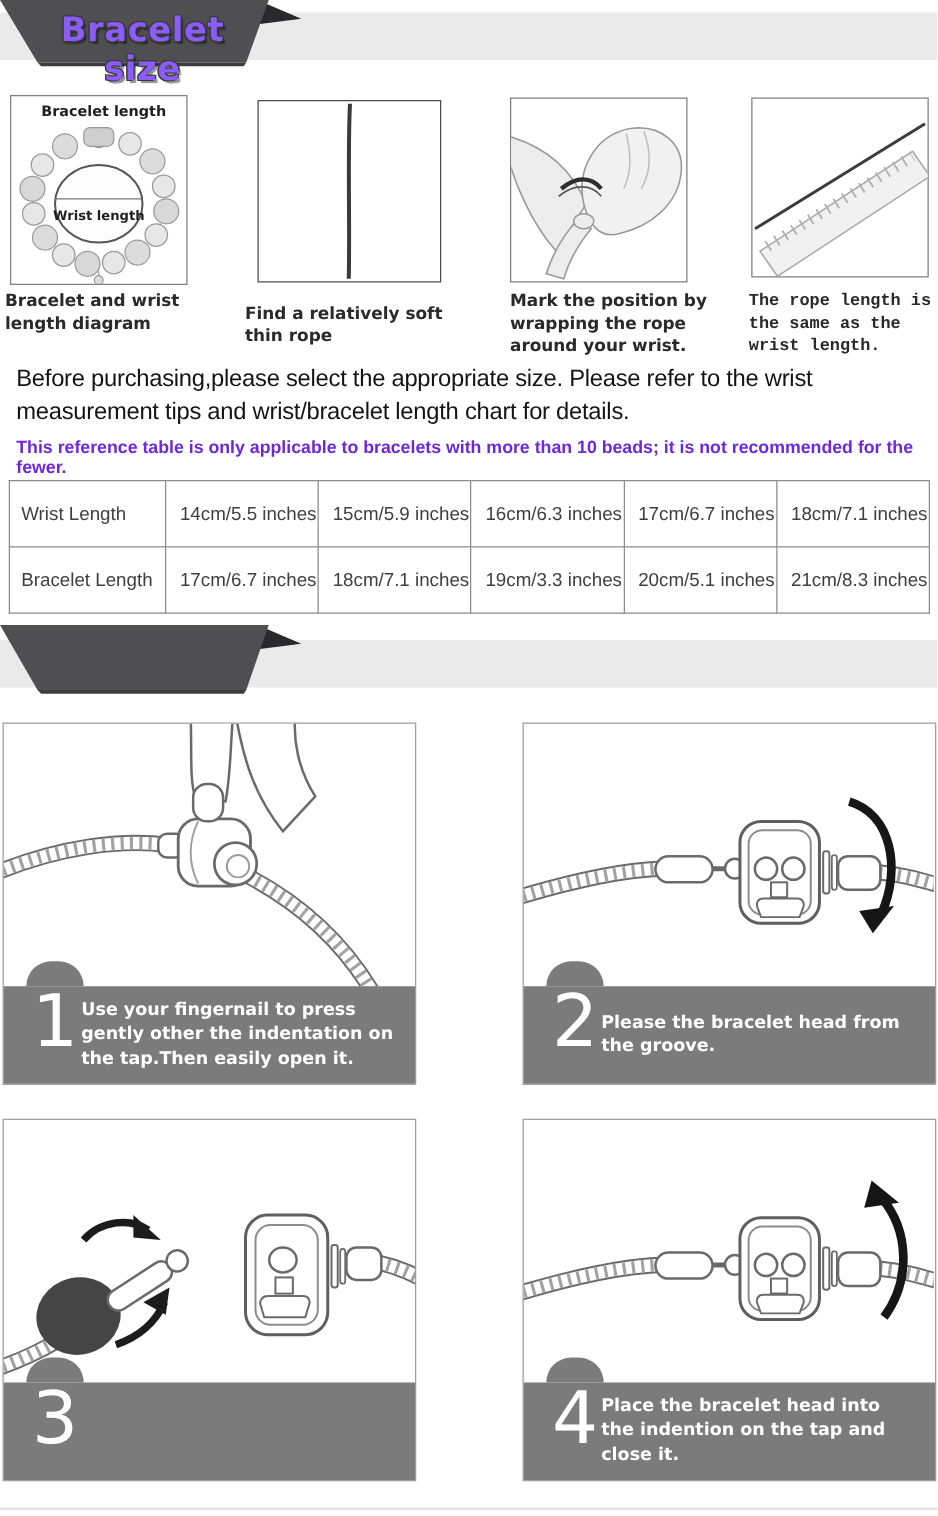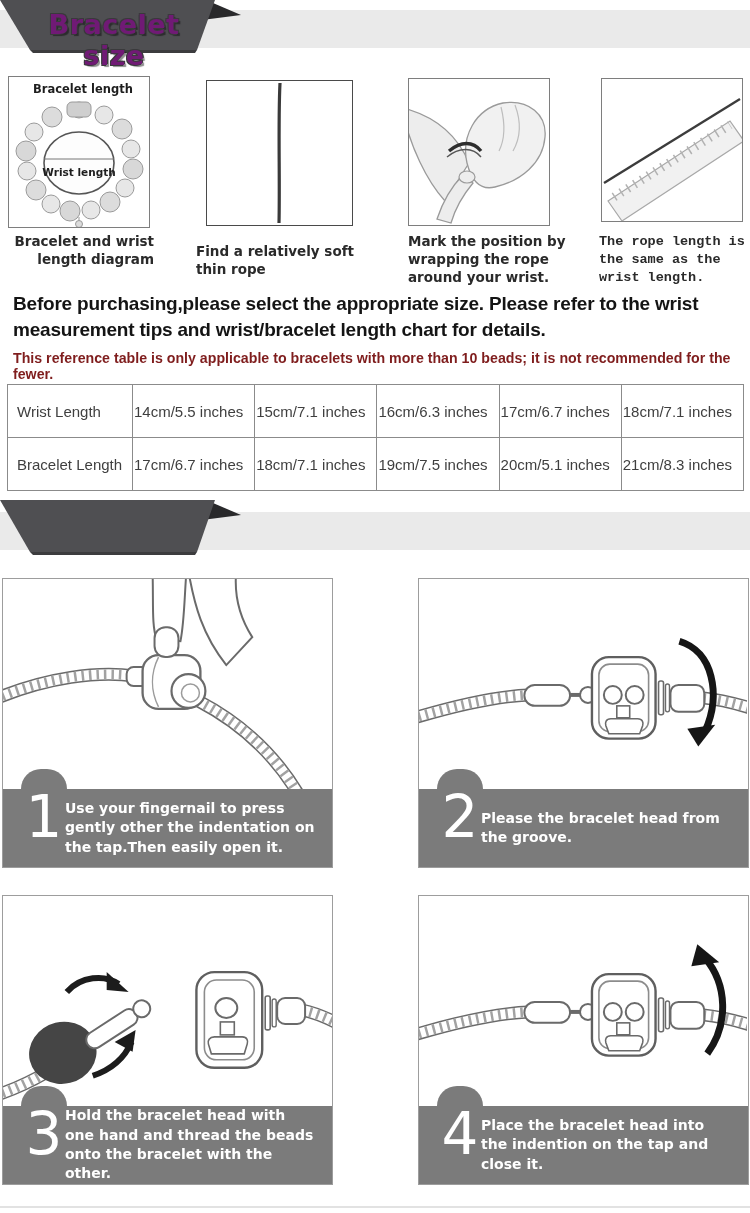--- a/index.html
+++ b/index.html
@@ -3,40 +3,40 @@
 <meta charset="utf-8">
 <style>
   html,body{margin:0;padding:0;background:#fff;}
   #page{position:relative;width:750px;height:1213px;background:#fff;overflow:hidden;
         font-family:"DejaVu Sans","Liberation Sans",sans-serif;}
 
   
   .banner{position:absolute;left:0;width:750px;height:64px;}
   .banner svg{position:absolute;left:0;top:0;}
   .banner .ribbon-label{position:absolute;left:28px;width:172px;text-align:center;
-      font-size:27px;font-weight:bold;color:#701a75;letter-spacing:.5px;
+      font-size:27px;font-weight:bold;color:#8b5cf6;letter-spacing:.5px;
       text-shadow:-1px -1px 0 #3a3a3c,1px -1px 0 #3a3a3c,-1px 1px 0 #3a3a3c,2px 2px 1px rgba(0,0,0,.45);}
 
   
   .mitem{position:absolute;}
   .mbox{background:#fff;border:1.5px solid #7e7e7e;}
   .mcap{position:absolute;font-size:13.5px;font-weight:bold;color:#2a2a2a;line-height:1.32;}
 
   
-  .intro{position:absolute;left:13px;top:291px;width:727px;font-size:19px;font-weight:bold;
+  .intro{position:absolute;left:13px;top:291px;width:727px;font-size:19px;font-weight:normal;
          color:#141414;line-height:1.35;letter-spacing:-0.2px;
          font-family:"Liberation Sans",sans-serif;}
   .warning{position:absolute;left:13px;top:350px;width:730px;font-size:14.2px;font-weight:bold;
-         color:#7f1d1d;font-family:"Liberation Sans",sans-serif;}
+         color:#6d28d9;font-family:"Liberation Sans",sans-serif;}
 
   
   table.size{position:absolute;left:7px;top:384px;width:737px;border-collapse:collapse;
          table-layout:fixed;font-family:"Liberation Sans",sans-serif;}
   table.size td{border:1px solid #8b8b8b;height:50px;font-size:15px;color:#3f3f3f;
-         text-align:left;vertical-align:middle;background:#fff;}
+         text-align:right;vertical-align:middle;background:#fff;}
   table.size td.lbl{text-align:left;padding-left:9px;width:114px;}
 
   
   .panel{position:absolute;width:329px;height:288px;border:1px solid #9d9d9d;background:#fff;}
   .panel .art{position:absolute;left:0;top:0;}
   .bar{position:absolute;left:0;bottom:0;width:100%;height:78px;background:#7b7b7b;}
   .bump{position:absolute;top:-20px;left:18px;width:46px;height:20px;background:#7b7b7b;
         border-radius:46px 46px 0 0;}
   .num{position:absolute;left:12px;top:-16px;width:58px;text-align:center;color:#fff;
        font-size:58px;line-height:88px;font-weight:normal;}
@@ -81,21 +81,21 @@
           <circle cx="43" cy="40" r="10" fill="#dcdcdc"></circle>
         <rect x="58" y="25" width="24" height="15" rx="5" fill="#cfcfcf"></rect>
       </g>
       <line x1="70" y1="140" x2="70" y2="146" stroke="#9a9a9a"></line>
       <circle cx="70" cy="147" r="3.5" fill="#dcdcdc" stroke="#9a9a9a"></circle>
       <ellipse cx="70" cy="86" rx="35" ry="31" fill="#fdfdfd" stroke="#555" stroke-width="1.6"></ellipse>
       <line x1="35" y1="82" x2="105" y2="82" stroke="#777" stroke-width="1"></line>
       <text x="74" y="16" text-anchor="middle" font-size="11.5" font-weight="bold" fill="#1e1e1e">Bracelet length</text>
       <text x="70" y="99" text-anchor="middle" font-size="10.5" font-weight="bold" fill="#1e1e1e">Wrist length</text>
     </svg>
-    <div class="mcap" style="left:-4px;top:157px;width:150px;text-align:right;">Bracelet and wrist length diagram</div>
+    <div class="mcap" style="left:-4px;top:157px;width:150px;text-align:left;">Bracelet and wrist length diagram</div>
   </div>
 
   <div class="mitem" style="left:206px;top:80px;width:160px;">
     <svg class="mbox" width="145" height="144" viewBox="0 0 145 144" style="border-color:#4a4a4a;">
       <path d="M 73 2 C 71 40, 73 100, 72 142" stroke="#3a3a3a" stroke-width="3.2" fill="none"></path>
     </svg>
     <div class="mcap" style="left:-10px;top:163px;width:175px;">Find a relatively soft thin rope</div>
   </div>
 
   <div class="mitem" style="left:408px;top:78px;width:160px;">
@@ -122,30 +122,30 @@
   </div>
 
   <div class="intro">Before purchasing,please select the appropriate size. Please refer to the wrist measurement tips and wrist/bracelet length chart for details.</div>
   <div class="warning">This reference table is only applicable to bracelets with more than 10 beads; it is not recommended for the fewer.</div>
 
   <table class="size">
     <tbody>
         <tr>
       <td class="lbl">Wrist Length</td>
       <td>14cm/5.5 inches</td>
-      <td>15cm/7.1 inches</td>
+      <td>15cm/5.9 inches</td>
       <td>16cm/6.3 inches</td>
       <td>17cm/6.7 inches</td>
       <td>18cm/7.1 inches</td>
     </tr>
     <tr>
       <td class="lbl">Bracelet Length</td>
       <td>17cm/6.7 inches</td>
       <td>18cm/7.1 inches</td>
-      <td>19cm/7.5 inches</td>
+      <td>19cm/3.3 inches</td>
       <td>20cm/5.1 inches</td>
       <td>21cm/8.3 inches</td>
     </tr>
   </tbody>
     </table>
 
   <div class="banner" style="top:498px;">
     <svg width="750" height="64">
       <rect x="0" y="14" width="750" height="38" fill="#eaeaea"></rect>
       <polygon points="206,2 241,17 202,22" fill="#29292b"></polygon>
@@ -246,21 +246,20 @@
       <ellipse cx="224" cy="112" rx="11" ry="10" fill="#fff" stroke="#6a6a6a" stroke-width="2"></ellipse>
       <rect x="218" y="126" width="14" height="13" fill="#fff" stroke="#6a6a6a" stroke-width="1.6"></rect>
       <path d="M 212 141 L 240 141 C 245 141 246 145 245 148 L 242 158 L 209 158 L 206 148 C 205 145 207 141 212 141 Z" fill="#fff" stroke="#6a6a6a" stroke-width="1.6"></path>
       <rect x="263" y="100" width="5" height="34" rx="2" fill="#fff" stroke="#6a6a6a" stroke-width="1.6"></rect>
       <rect x="270" y="103" width="4" height="28" rx="2" fill="#fff" stroke="#6a6a6a" stroke-width="1.4"></rect>
       <rect x="275" y="102" width="28" height="26" rx="8" fill="#fff" stroke="#6a6a6a" stroke-width="2"></rect>
     </svg>
     <div class="bar">
       <div class="bump"></div>
       <div class="num">3</div>
-      <div class="bar-text">Hold the bracelet head with one hand and thread the beads onto the bracelet with the other.</div>
     </div>
   </div>
 
   <div class="panel" style="left:418px;top:895px;">
     <svg class="art" width="328" height="210" viewBox="0 0 330 210">
       <g fill="none">
         <path d="M -8 140 C 45 124, 85 117, 110 116" stroke="#6a6a6a" stroke-width="13"></path>
         <path d="M -8 140 C 45 124, 85 117, 110 116" stroke="#fff" stroke-width="10"></path>
         <path d="M -8 140 C 45 124, 85 117, 110 116" stroke="#a2a2a2" stroke-width="10" stroke-dasharray="2.5 5"></path>
         <path d="M 286 119 C 308 121, 322 126, 340 131" stroke="#6a6a6a" stroke-width="13"></path>

